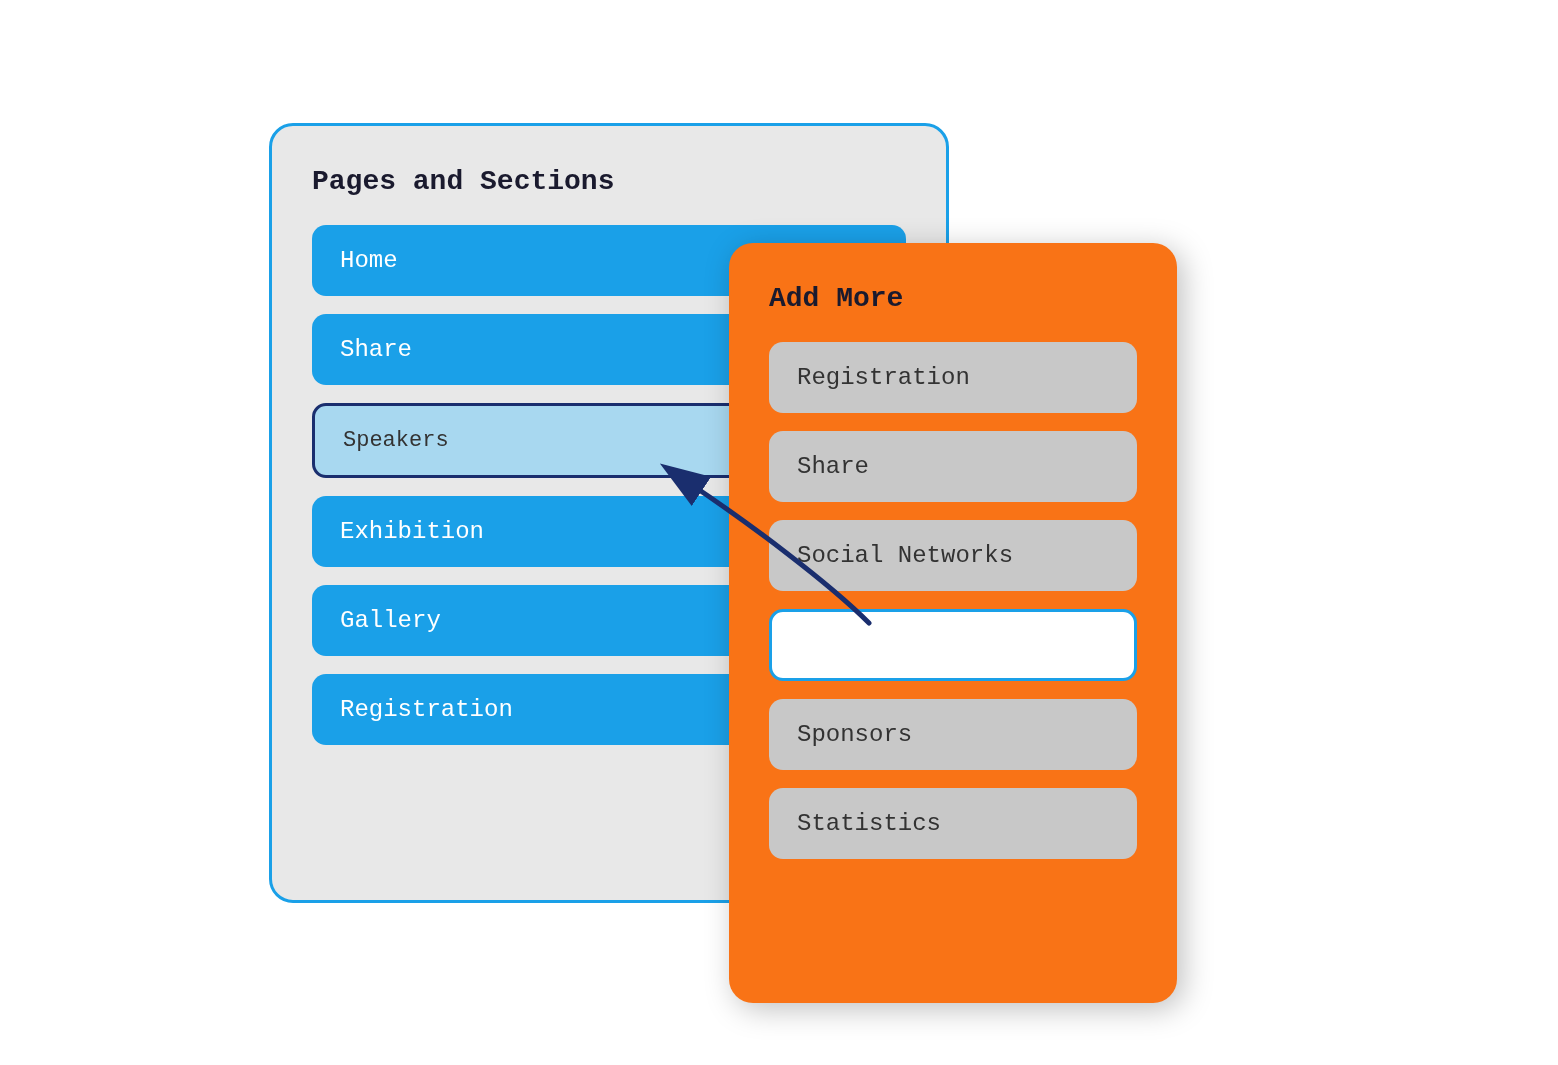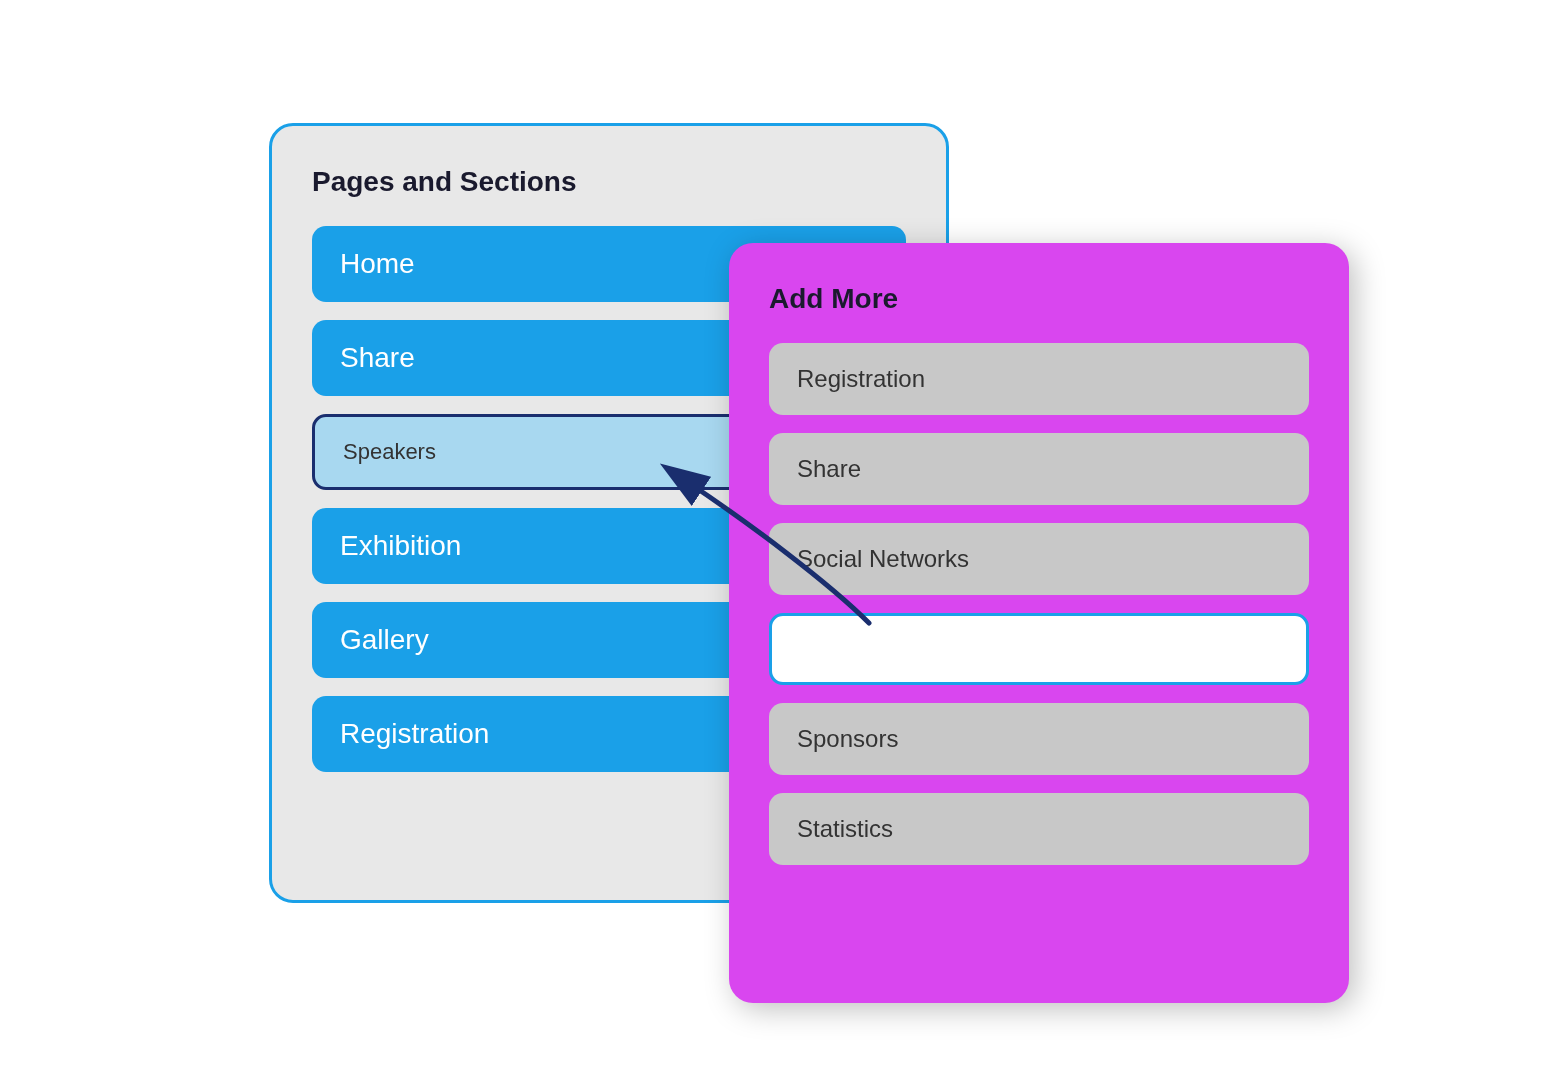--- a/index.html
+++ b/index.html
@@ -12,20 +12,21 @@
       align-items: center;
       justify-content: center;
       font-family: 'Arial', sans-serif;
       overflow: hidden;
     }
 
     .scene {
       position: relative;
       width: 1100px;
       height: 900px;
+      font-family: Liberation Mono, monospace;
     }
 
     
     .left-panel {
       position: absolute;
       top: 40px;
       left: 40px;
       width: 680px;
       height: 780px;
       background: #e8e8e8;
@@ -41,21 +42,21 @@
       color: #1a1a2e;
       margin-bottom: 28px;
     }
 
     .blue-item {
       background: #1aa0e8;
       border-radius: 14px;
       padding: 22px 28px;
       margin-bottom: 18px;
       color: white;
-      font-size: 28px;
+      font-size: 24px;
       font-weight: 500;
       cursor: pointer;
     }
 
     .speakers-item {
       background: #a8d8f0;
       border-radius: 14px;
       padding: 22px 28px;
       margin-bottom: 18px;
       color: #333;
@@ -63,23 +64,23 @@
       font-weight: 500;
       border: 3px solid #1a2e6e;
       cursor: pointer;
     }
 
     
     .right-panel {
       position: absolute;
       top: 160px;
       left: 500px;
-      width: 620px;
+      width: 448px;
       height: 760px;
-      background: #d946ef;
+      background: #f97316;
       border-radius: 24px;
       box-shadow: 6px 6px 30px rgba(0,0,0,0.25);
       padding: 40px 40px 40px 40px;
       z-index: 2;
     }
 
     .right-panel-title {
       font-size: 28px;
       font-weight: 800;
       color: #1a1a2e;

